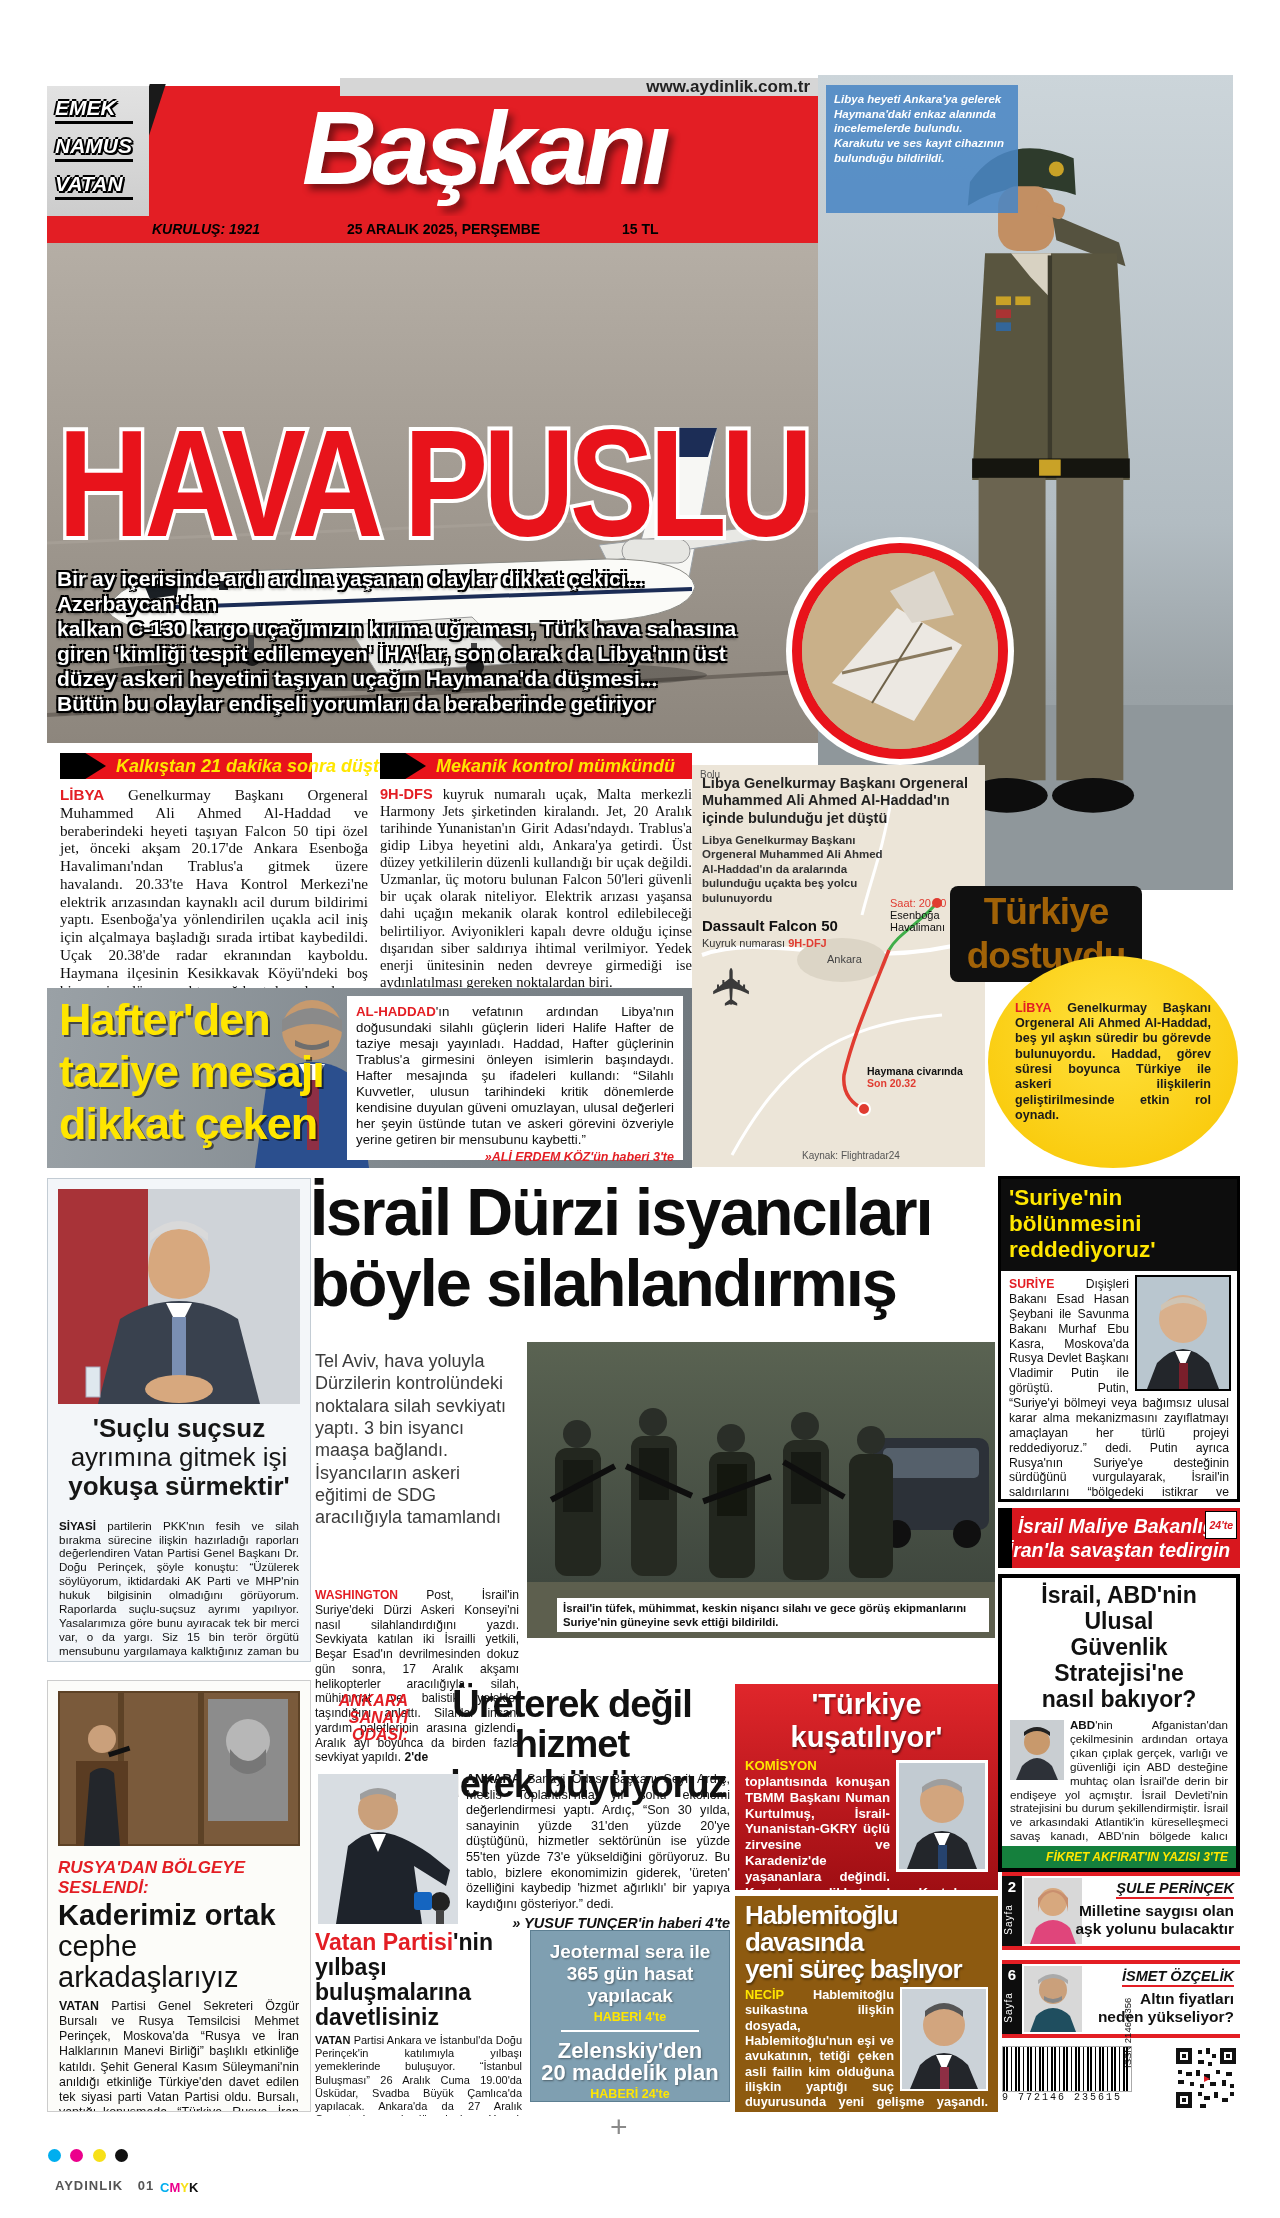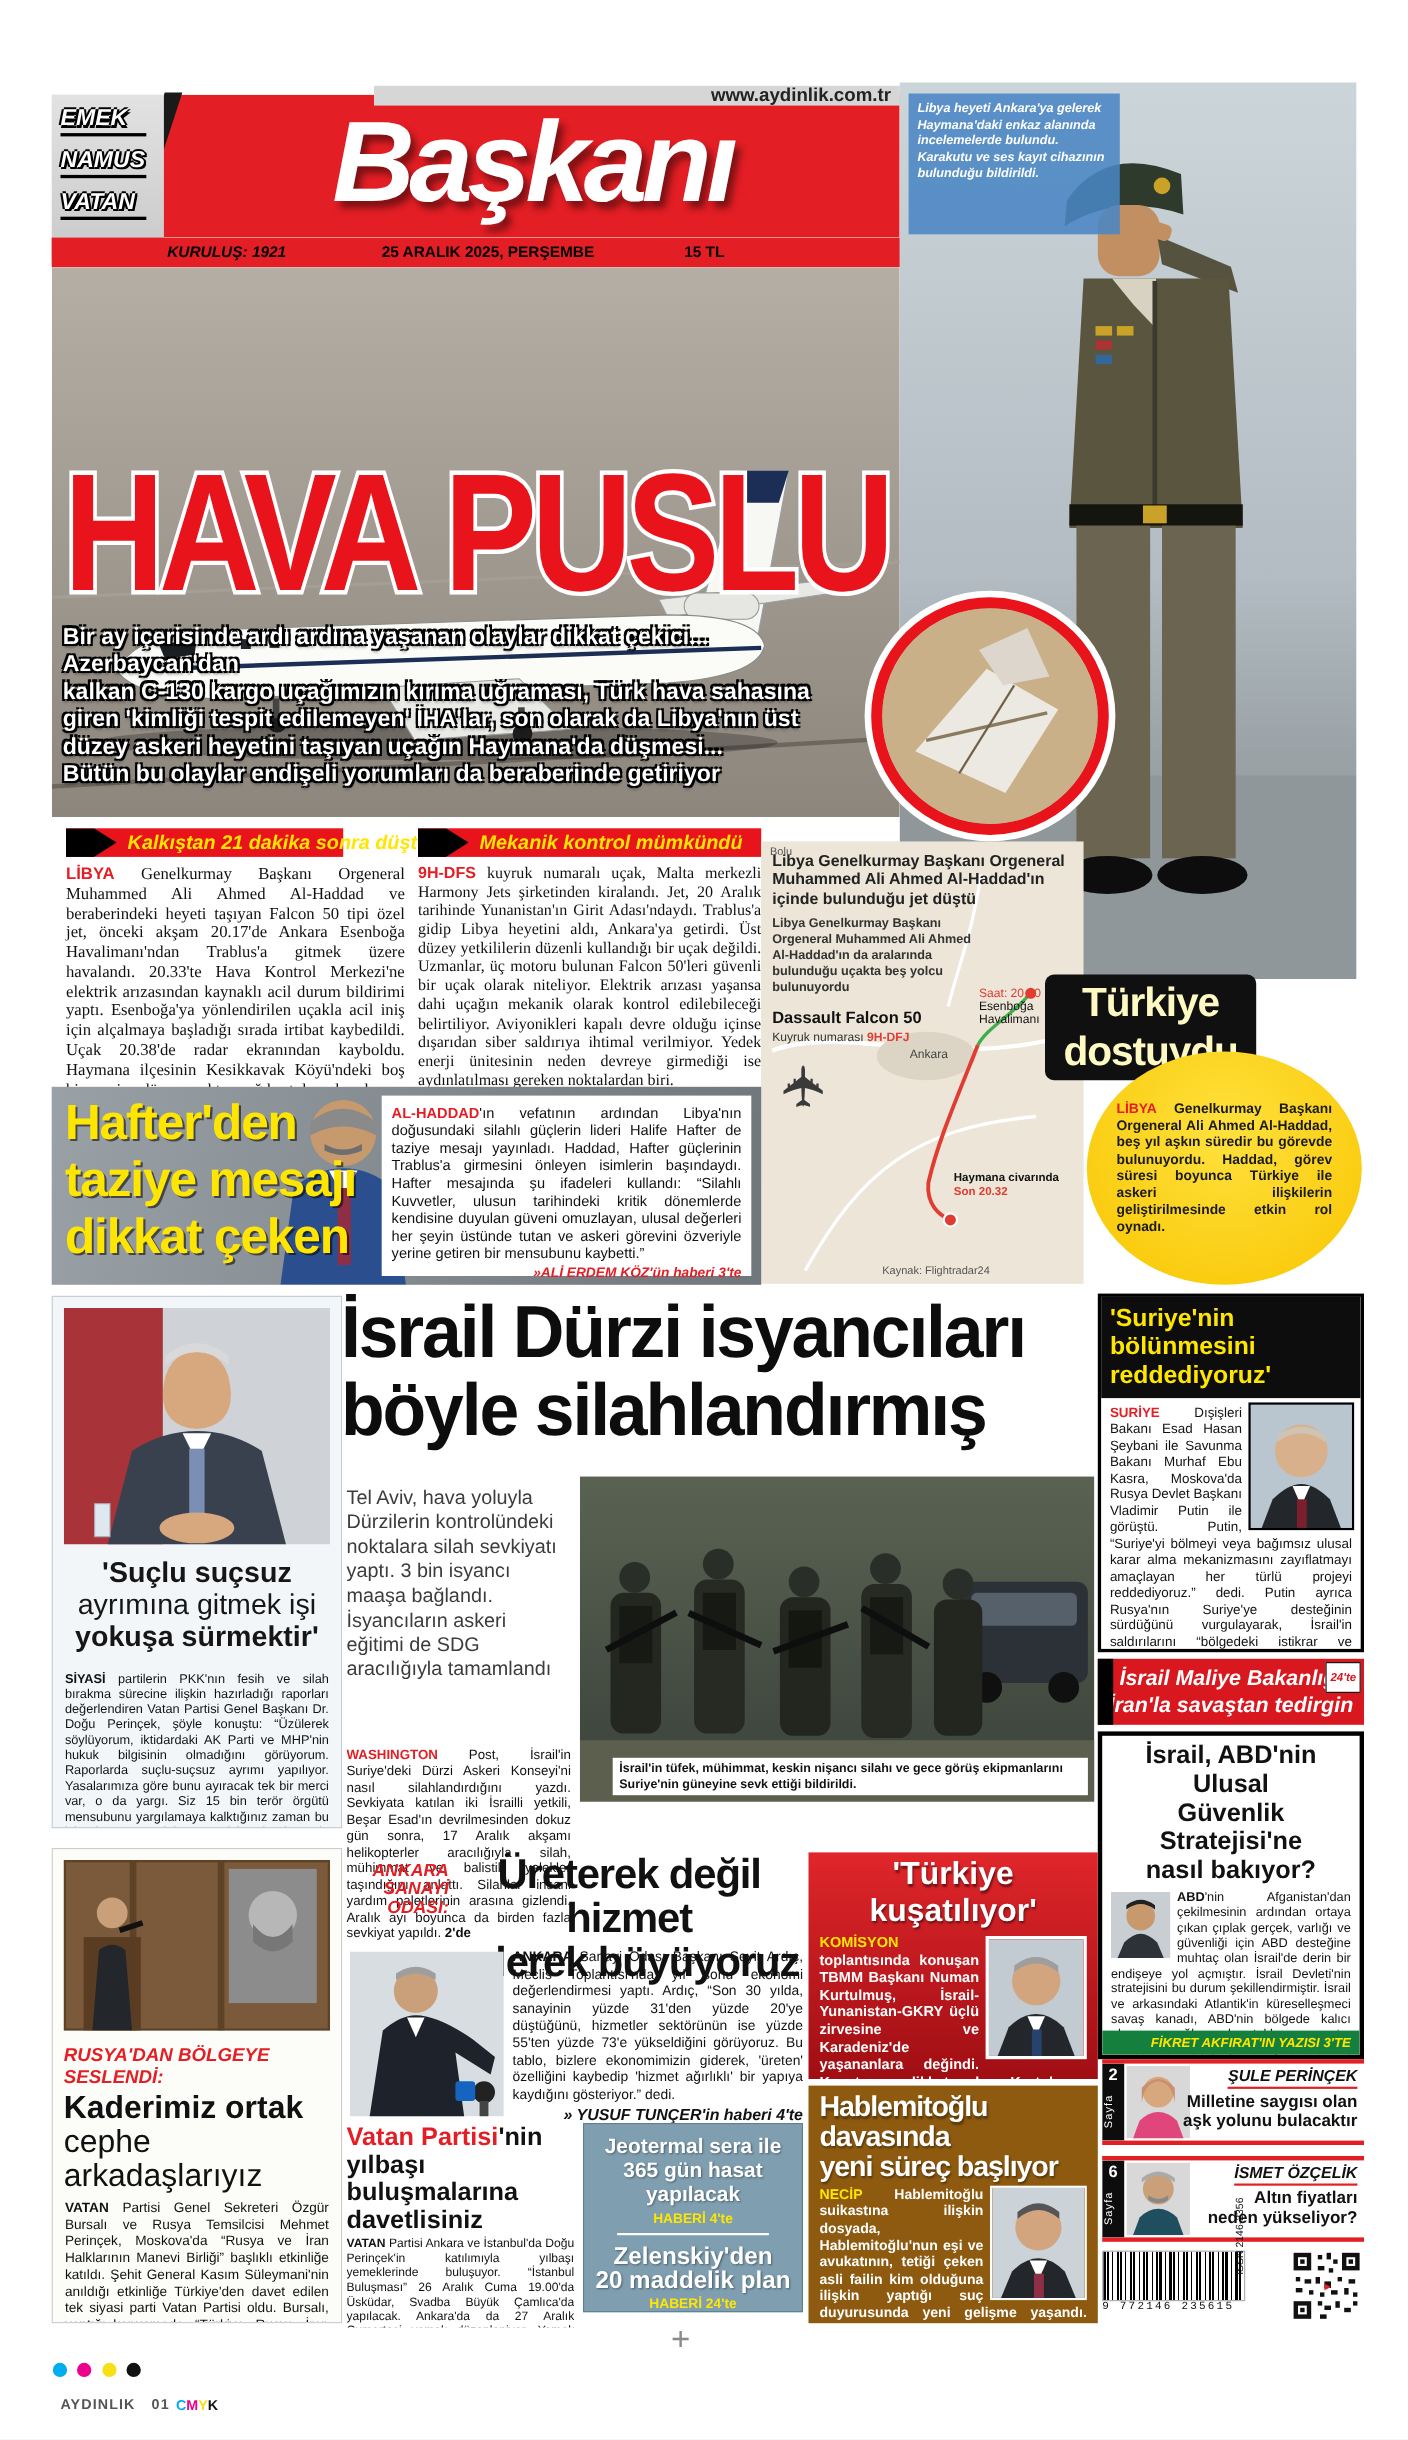--- a/index.html
+++ b/index.html
@@ -33,21 +33,21 @@
   .serif-body{font-family:"Liberation Serif",serif;font-size:15.2px;line-height:1.17;text-align:justify;margin-top:7px;}
   .lead-red{font-family:"Liberation Sans",sans-serif;font-weight:900;color:#e31e24;}
   .lead-dark{font-family:"Liberation Sans",sans-serif;font-weight:900;color:#111;}
   .lead-yel{font-weight:900;color:#ffe600;}
   
   .map{left:692px;top:765px;width:293px;height:402px;background:#ece5d8;overflow:hidden;}
   .map h4{margin:0;font-size:14.5px;line-height:1.2;font-weight:700;color:#222;}
   .map .sub{font-size:11.5px;font-weight:700;color:#333;line-height:1.25;}
   .map .lbl{position:absolute;font-size:10px;color:#555;}
   .dost-box{left:950px;top:886px;width:192px;height:96px;background:#101010;border-radius:8px;text-align:center;
-    color:#fef9c3;font-weight:900;font-size:37px;line-height:44px;letter-spacing:-1px;}
+    color:#a16207;font-weight:900;font-size:37px;line-height:44px;letter-spacing:-1px;}
   .dost-circle{left:988px;top:956px;width:250px;height:212px;border-radius:50%;background:radial-gradient(circle at 50% 35%,#ffe13d,#f8c500);display:flex;align-items:center;justify-content:center;}
   .dost-text{width:196px;font-size:12.6px;line-height:1.22;font-weight:700;color:#1a1a1a;text-align:justify;}
   
   .hafter{left:47px;top:988px;width:645px;height:180px;background:linear-gradient(100deg,#9aa1a6,#7e868c 60%,#6f777d);overflow:hidden;}
   .hafter-head{position:absolute;left:12px;top:6px;font-weight:900;font-size:45px;line-height:52px;letter-spacing:-1px;color:#ffe600;
     text-shadow:2px 2px 0 rgba(0,0,0,.55);}
   .hafter-box{position:absolute;left:300px;top:8px;width:336px;height:164px;background:#fff;padding:8px 9px;box-sizing:border-box;font-size:13.3px;line-height:1.2;text-align:justify;}
   .byline{color:#e31e24;font-weight:900;font-style:italic;font-size:12.5px;}
   
   .durzi-h{left:310px;top:1176px;width:690px;font-weight:900;font-size:67px;line-height:71px;letter-spacing:-2px;color:#0d0d0d;transform:scaleX(.97);transform-origin:left;}

